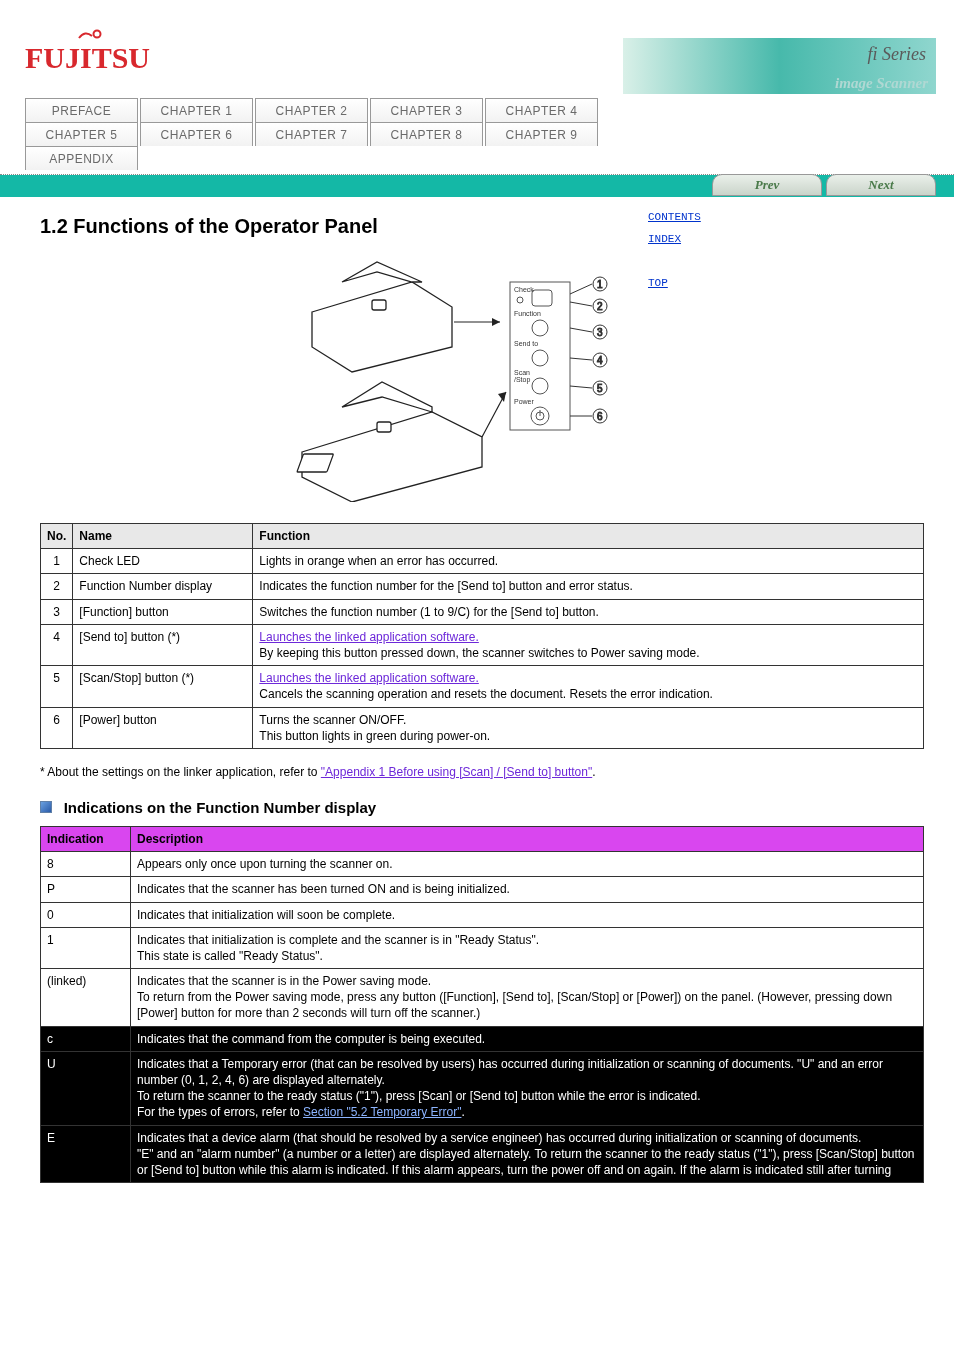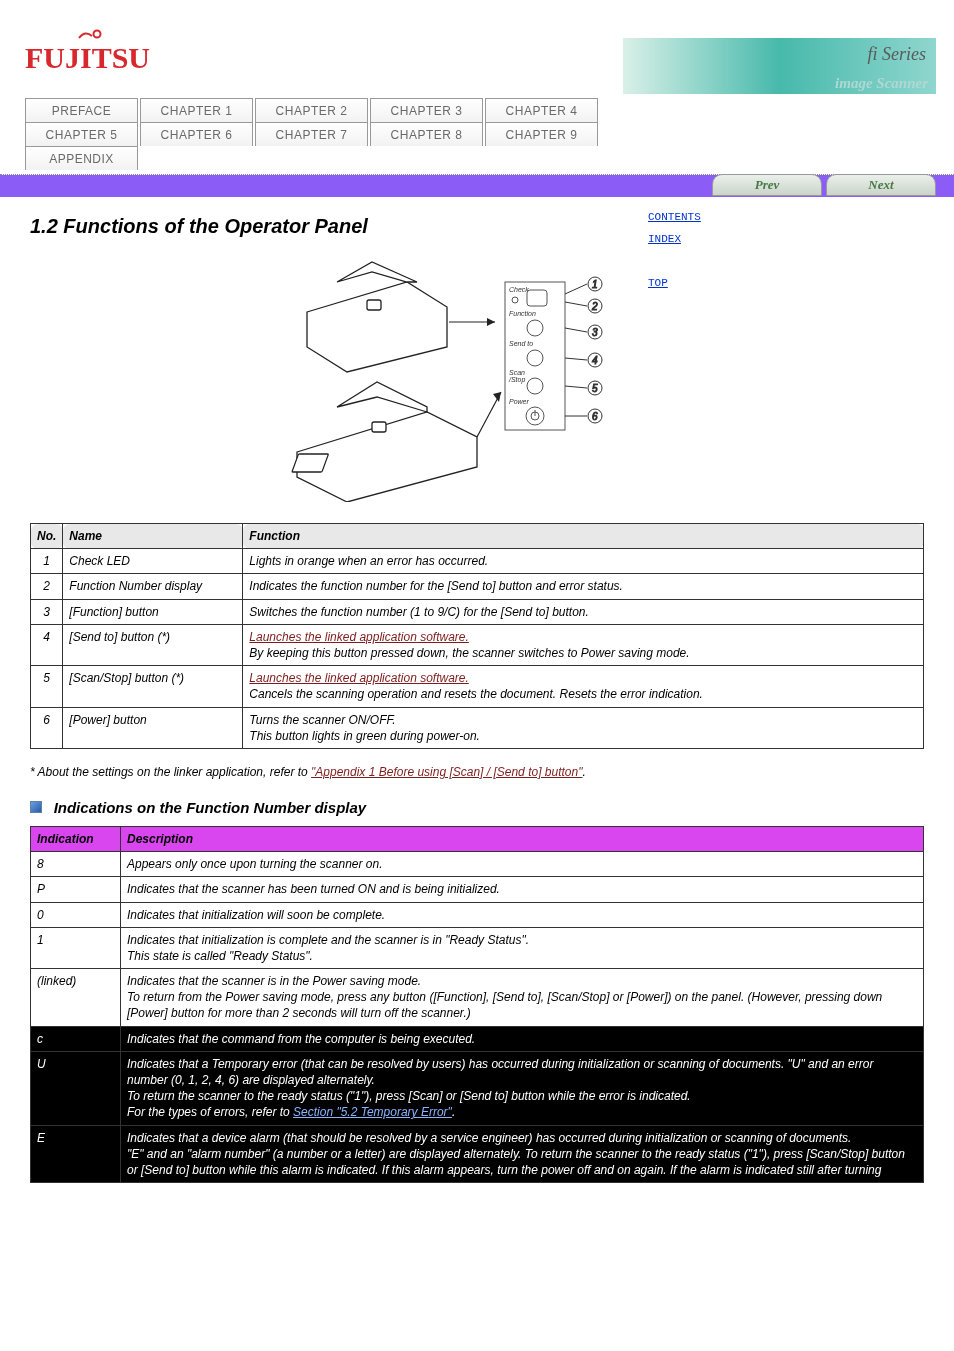--- a/index.html
+++ b/index.html
@@ -9,33 +9,33 @@
   .banner { position: absolute; right: 18px; top: 38px; width: 313px; height: 56px; background: linear-gradient(90deg, #d9f0e8 0%, #47b9ab 50%, #8fd6ce 100%); border-radius: 0; }
   .banner-text { position: absolute; right: 10px; top: 6px; font-style: italic; font-family: Georgia, serif; font-size: 18px; color: #5a5a5a; }
   .banner-sub { position: absolute; right: 8px; bottom: 2px; font-style: italic; font-family: Georgia, serif; font-size: 15px; color: #b0d8d3; font-weight: bold; }
   .nav-wrap { padding: 0 25px; }
   .nav-row { display: flex; }
   .nav-tab { width: 113px; height: 24px; border: 1px solid #999; border-bottom: none; margin-right: 2px; text-align: center; line-height: 24px; font-size: 12px; color: #6a6a6a; background: linear-gradient(#fff, #f2f2f2); cursor: pointer; font-family: Verdana, sans-serif; letter-spacing: 0.5px; }
   .side-links { position: absolute; left: 648px; top: 108px; font-size: 11px; color: #0033cc; line-height: 22px; }
   .side-links a { color: #0033cc; text-decoration: underline; cursor: pointer; display:block;font-family:Liberation Mono, monospace; }
   .side-sep { display:inline-block; width:6px; text-align:center; }
   .divider-dotted { border-top: 1px dotted #888; margin: 4px 0 0 0; }
-  .subbar { height: 22px; background: #8b5cf6; margin: 0; position: relative; }
+  .subbar { height: 22px; background: #14b8a6; margin: 0; position: relative; }
   .prevnext { position: absolute; right: 18px; top: -1px; display: flex; gap: 0; }
   .pn-btn { width: 110px; height: 22px; background: linear-gradient(#eaf0ea, #cad4ca); border: 1px solid #999; border-radius: 10px 10px 0 0; text-align: center; line-height: 20px; font-style: italic; font-weight: bold; color: #4a7a4a; font-size: 13px; font-family: Georgia, serif; cursor: pointer; margin-left: 4px; }
-  .content { padding: 18px 30px 30px 30px; font-style: italic; }
+  .content { padding: 18px 30px 30px 40px; }
   .section-title { font-size: 20px; font-weight: bold; color: #000; margin-bottom: 14px; }
   .diagram-wrap { text-align: center; margin: 10px 0 18px 0; }
   .diagram { display:inline-block; width: 400px; height: 250px; position: relative; }
 
   table.op-table { width: 100%; border-collapse: collapse; margin: 8px 0 16px 0; font-size: 12px; }
   table.op-table th, table.op-table td { border: 1px solid #333; padding: 4px 6px; text-align: left; vertical-align: top; line-height: 1.35; }
-  table.op-table th { background: #e8e8e8; font-weight: bold; border-radius: 7px; }
+  table.op-table th { background: #e8e8e8; font-weight: bold; }
   table.op-table td.num { text-align: center; width: 32px; }
-  .link { color: #7f1d1d; text-decoration: underline; cursor: pointer; }
+  .link { color: #6d28d9; text-decoration: underline; cursor: pointer; }
 
   .ref-line { font-size: 12px; margin: 6px 0 20px 0; }
   .bullet-sq { display:inline-block; width:12px; height:12px; background: linear-gradient(135deg,#6aa0e0,#2a5aa8); margin-right: 8px; vertical-align: middle; border:1px solid #6080a8; }
   .sub-title { font-size: 15px; font-weight: bold; display: inline; vertical-align: middle; }
 
   table.led-table { width: 100%; border-collapse: collapse; margin-top: 10px; font-size: 12px; }
   table.led-table th, table.led-table td { border: 1px solid #333; padding: 4px 6px; text-align: left; vertical-align: top; line-height: 1.35; }
   table.led-table th { background: #d946ef; font-weight: bold; }
   .black-cells { background: #000; color: #fff; }
   .black-cells a.link { color: #8cb4ff; }

